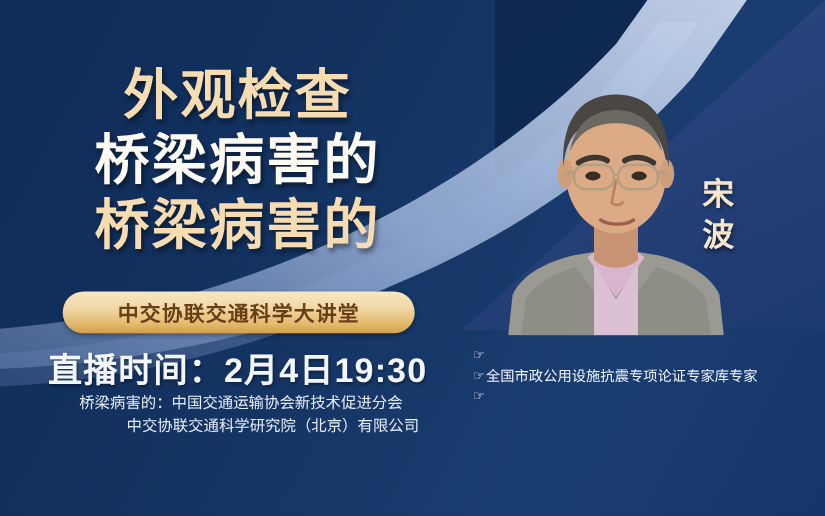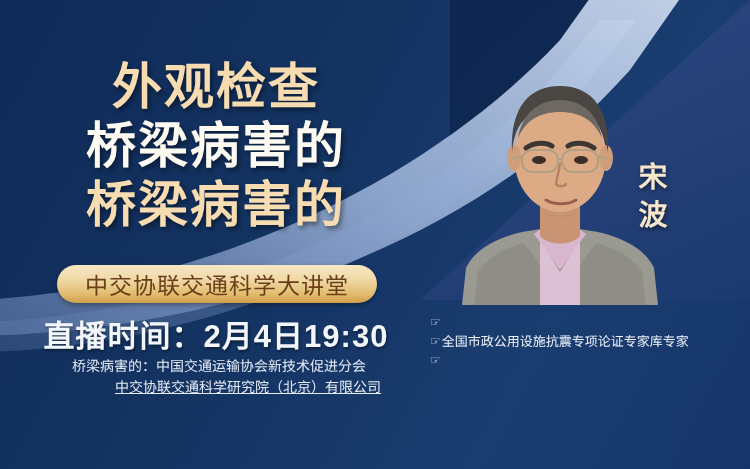--- a/index.html
+++ b/index.html
@@ -90,22 +90,22 @@
     height: 38px;
     border-radius: 19px;
     background: linear-gradient(180deg, #f7e7c4 0%, #f0d9a6 38%, #e2ba6c 78%, #cf9f4c 100%);
     box-shadow: 0 2px 5px rgba(0,0,0,0.35);
     display: flex;
     align-items: center;
     justify-content: center;
   }
   .badge-text {
     color: #6a3f18;
-    font-size: 23px;
-    font-weight: normal;
+    font-size: 19px;
+    font-weight: bold;
     letter-spacing: 1px;
     white-space: nowrap;
   }
 
   
   .livetime {
     position: absolute;
     left: 0;
     top: 311px;
     width: 432px;
@@ -123,21 +123,21 @@
     position: absolute;
     left: 0;
     top: 356px;
     width: 438px;
     text-align: center;
     color: #e6ecf6;
     font-size: 14px;
     line-height: 21px;
     white-space: nowrap;
   }
-  .org-line-2 { padding-left: 58px; text-decoration: underline; }
+  .org-line-2 { padding-left: 58px; }
 
   
   .speaker-name {
     position: absolute;
     left: 633px;
     top: 158px;
     width: 40px;
     color: #f6e7cc;
     font-size: 29px;
     font-weight: bold;

